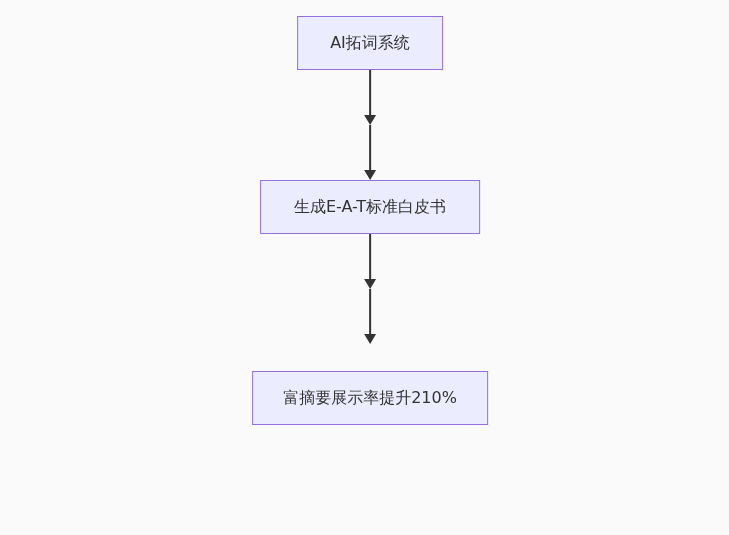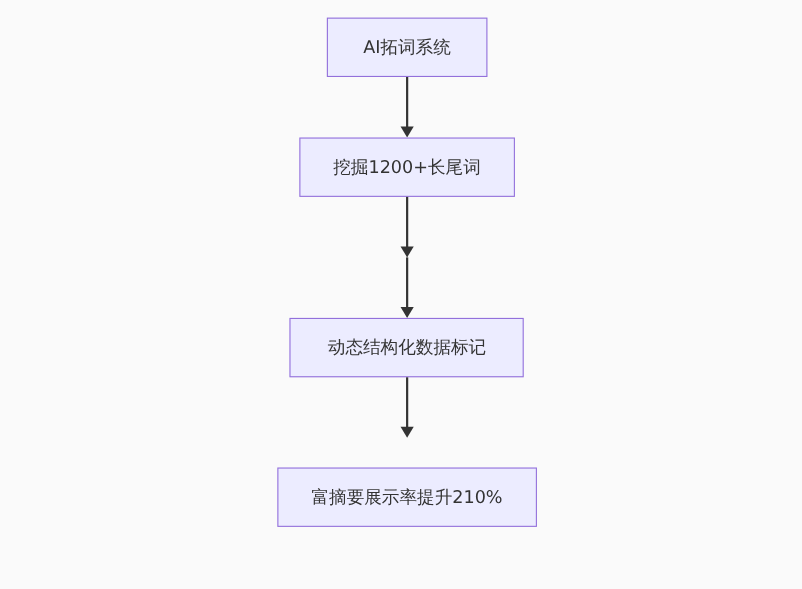--- a/index.html
+++ b/index.html
@@ -74,41 +74,38 @@
 
   <div class="node node-0">
     <span>AI拓词系统</span>
   </div>
 
   <div class="arrow">
     <div class="arrow-line"></div>
     <div class="arrow-head"></div>
   </div>
 
-  <div class="node node-1">
-    <span>挖掘1200+长尾词</span>
+
+  <div class="arrow">
+    <div class="arrow-line"></div>
+    <div class="arrow-head"></div>
+  </div>
+
+  <div class="node node-2">
+    <span>生成E-A-T标准白皮书</span>
   </div>
 
   <div class="arrow">
     <div class="arrow-line"></div>
     <div class="arrow-head"></div>
   </div>
 
 
   <div class="arrow">
     <div class="arrow-line"></div>
     <div class="arrow-head"></div>
   </div>
 
-  <div class="node node-3">
-    <span>动态结构化数据标记</span>
-  </div>
-
-  <div class="arrow">
-    <div class="arrow-line"></div>
-    <div class="arrow-head"></div>
-  </div>
-
   <div class="node node-4">
     <span>富摘要展示率提升210%</span>
   </div>
 
 </div>
 
 </body></html>

